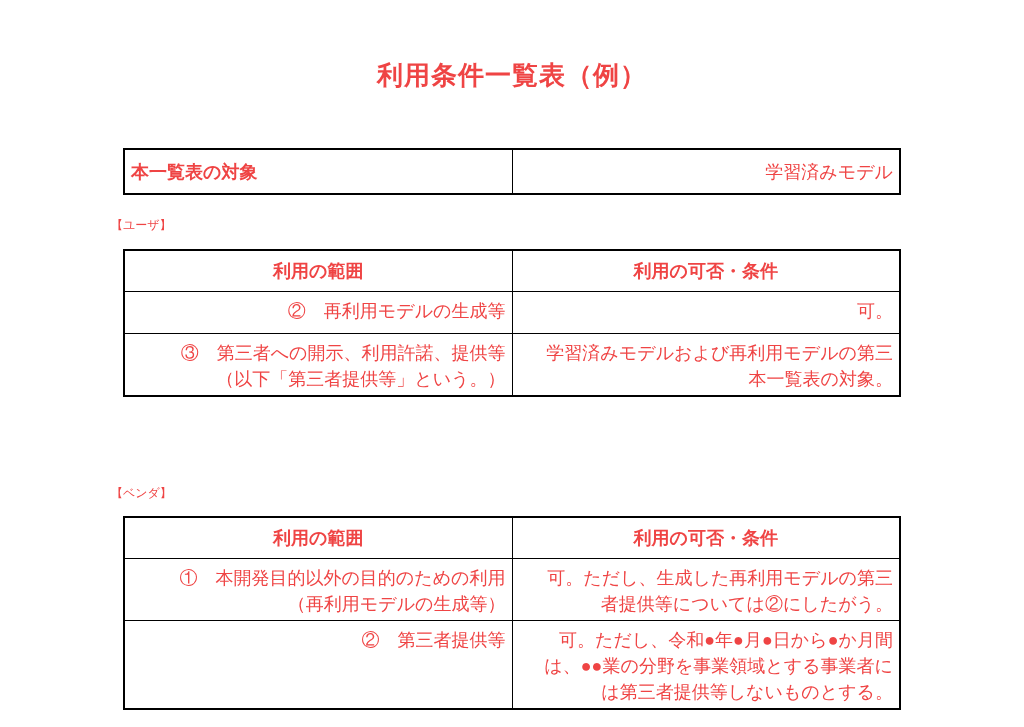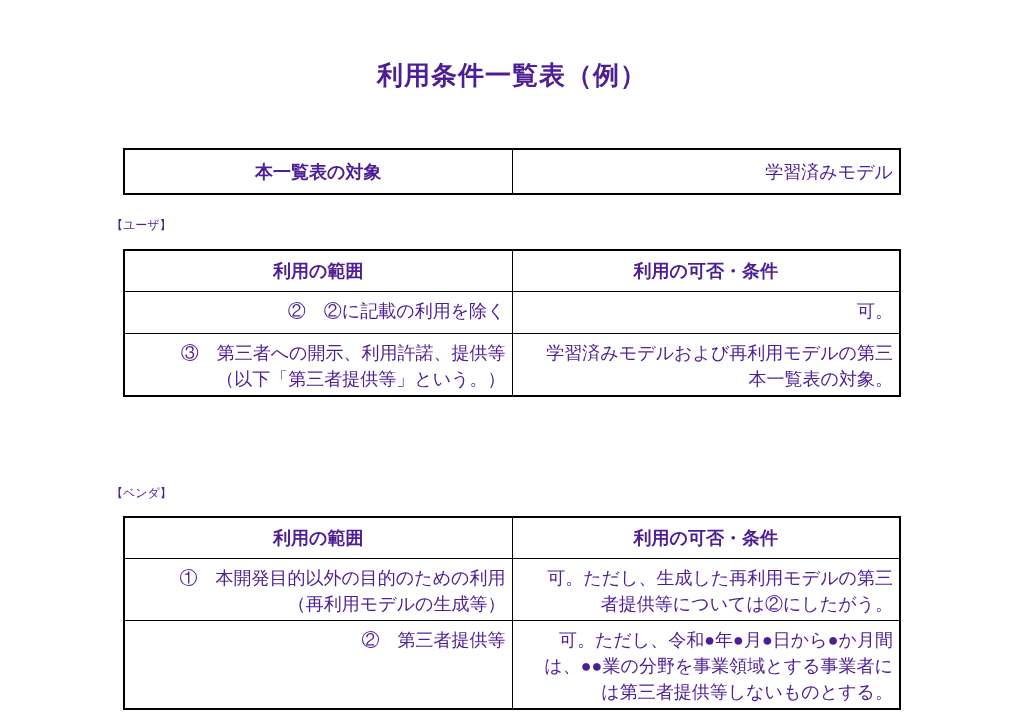--- a/index.html
+++ b/index.html
@@ -5,21 +5,21 @@
   html, body {
     margin: 0;
     padding: 0;
     background: #ffffff;
   }
   .page {
     position: relative;
     width: 1024px;
     height: 727px;
     background: #ffffff;
-    color: #4c1d95;
+    color: #ef4444;
     font-family: Liberation Sans, sans-serif;
     overflow: hidden;
   }
   .doc-title {
     position: absolute;
     top: 58px;
     left: 0;
     width: 1024px;
     text-align: center;
     font-size: 26px;
@@ -62,21 +62,21 @@
     white-space: pre-line;
     line-height: 26px;
     padding: 6px 6px 3px 8px;
   }
 
   
   .tbl-target { top: 148px; }
   .tbl-target tr { height: 45px; }
   .tbl-target td.label-cell {
     font-weight: bold;
-    text-align: center;
+    text-align: left;
     vertical-align: middle;
     padding: 8px 6px;
   }
   .tbl-target td.value-cell {
     vertical-align: middle;
     padding: 0 6px 0 10px;
   }
 
   
   .tbl-user { top: 249px; }
@@ -109,21 +109,21 @@
 
   <div class="section-heading h-user">【ユーザ】</div>
 
   <table class="tbl tbl-user">
     <tbody>
       <tr class="hdr">
         <th>利用の範囲</th>
         <th>利用の可否・条件</th>
       </tr>
       <tr class="r2">
-        <td>②　②に記載の利用を除く</td>
+        <td>②　再利用モデルの生成等</td>
         <td>可。</td>
       </tr>
       <tr class="r3">
         <td>③　第三者への開示、利用許諾、提供等
 （以下「第三者提供等」という。）</td>
         <td>学習済みモデルおよび再利用モデルの第三
 本一覧表の対象。</td>
       </tr>
     </tbody>
   </table>

